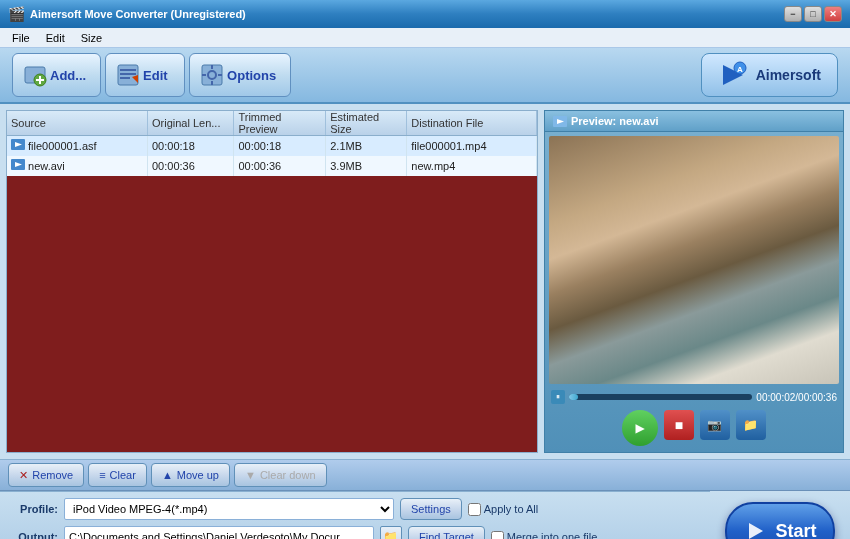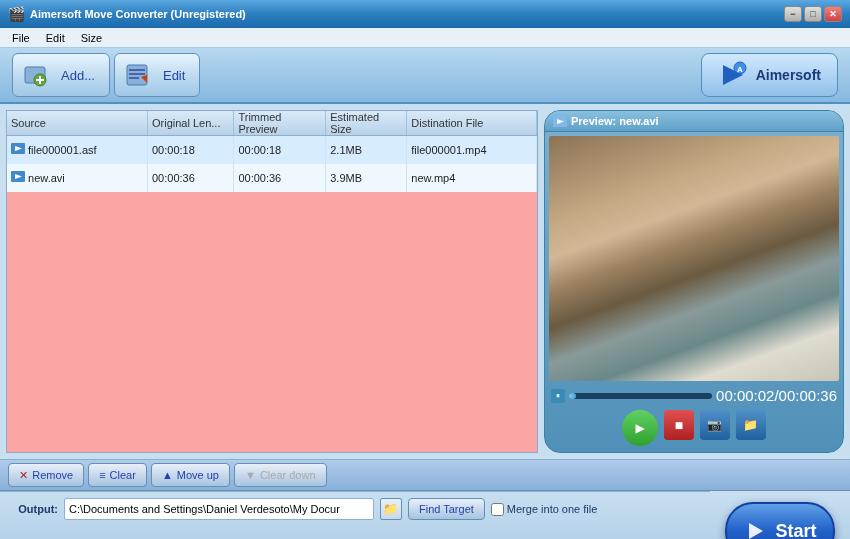--- a/index.html
+++ b/index.html
@@ -59,23 +59,23 @@
       align-items: center;
       padding: 4px 12px;
       gap: 4px;
       border-bottom: 2px solid #5090c0;
     }
     .tool-btn {
       background: linear-gradient(to bottom, #e8f4ff, #c0dcf0, #a0c8e8);
       border: 1px solid #6090c0;
       border-radius: 6px;
       padding: 4px 14px 4px 8px;
-      display: flex; align-items: center; gap: 12px;
-      cursor: pointer;
-      font-size: 13px; font-weight: normal; color: #2244aa;
+      display: flex; align-items: center; gap: 1px;
+      cursor: pointer;
+      font-size: 13px; font-weight: bold; color: #2244aa;
       height: 44px;
       min-width: 80px;
     }
     .tool-btn .btn-icon {
       width: 28px; height: 28px;
       display: flex; align-items: center; justify-content: center;
       font-size: 18px;
     }
     .toolbar-logo {
       margin-left: auto;
@@ -93,21 +93,21 @@
       display: flex;
       height: calc(539px - 28px - 20px - 56px - 80px);
       background: #c8dff0;
       padding: 6px;
       gap: 6px;
     }
 
     
     #file-list-container {
       flex: 1;
-      background: #fca5a5;
+      background: #7f1d1d;
       border: 1px solid #8aaecc;
       overflow: hidden;
       display: flex;
       flex-direction: column;
     }
     #file-table {
       width: 100%;
       border-collapse: collapse;
       font-size: 11px;
     }
@@ -116,36 +116,36 @@
       height: 22px;
     }
     #file-table th {
       border-right: 1px solid #a0c0dc;
       border-bottom: 1px solid #8aaecc;
       padding: 0 4px;
       text-align: left;
       font-weight: normal;
       color: #333;
     }
-    #file-table tbody tr { height: 28px; }
+    #file-table tbody tr { height: 20px; }
     #file-table tbody tr:nth-child(1) { background: #d8ecff; }
     #file-table tbody tr:nth-child(2) { background: #f0f8ff; }
     #file-table td {
       padding: 0 4px;
       border-right: 1px solid #d0e4f0;
       color: #222;
     }
     .file-icon { display: inline-flex; align-items: center; gap: 2px; }
 
     
     #preview-panel {
       width: 300px;
       background: linear-gradient(to bottom, #7ab0d0, #5090b8);
       border: 1px solid #4080a8;
-      border-radius: 16px;
+      border-radius: 0;
       display: flex;
       flex-direction: column;
       overflow: hidden;
     }
     #preview-header {
       background: linear-gradient(to bottom, #8ac0e0, #60a0c8);
       padding: 4px 8px;
       color: white;
       font-size: 11px;
       font-weight: bold;
@@ -178,21 +178,21 @@
       height: 6px;
       background: #1a4060;
       border-radius: 3px;
       position: relative;
     }
     #preview-seekbar-fill {
       height: 100%; width: 5%;
       background: linear-gradient(to right, #80c8e8, #40a8d0);
       border-radius: 3px;
     }
-    #preview-time { color: white; font-size: 15px; white-space: nowrap; }
+    #preview-time { color: white; font-size: 10px; white-space: nowrap; }
     #preview-pause-btn {
       width: 14px; height: 14px;
       background: #3a8ab8;
       border-radius: 2px;
       display: flex; align-items: center; justify-content: center;
       cursor: pointer; font-size: 8px; color: white;
     }
     #playback-buttons {
       display: flex; justify-content: center; gap: 6px;
       padding: 4px 6px 6px;
@@ -358,20 +358,33 @@
     <div class="btn-icon">
       <svg width="24" height="24" viewBox="0 0 24 24">
         <rect x="2" y="2" width="20" height="20" rx="2" fill="#88b0d8" stroke="#4a7aaa" stroke-width="1"></rect>
         <rect x="4" y="6" width="16" height="2" fill="#4466aa"></rect>
         <rect x="4" y="10" width="16" height="2" fill="#4466aa"></rect>
         <rect x="4" y="14" width="10" height="2" fill="#4466aa"></rect>
         <polygon points="16,14 22,12 22,20" fill="#d04000"></polygon>
       </svg>
     </div>
     <span>Edit</span>
+  </button>
+  <button class="tool-btn">
+    <div class="btn-icon">
+      <svg width="24" height="24" viewBox="0 0 24 24">
+        <rect x="2" y="2" width="20" height="20" rx="2" fill="#88b0d8" stroke="#4a7aaa" stroke-width="1"></rect>
+        <circle cx="12" cy="12" r="4" fill="none" stroke="#4466aa" stroke-width="2"></circle>
+        <line x1="12" y1="2" x2="12" y2="6" stroke="#4466aa" stroke-width="2"></line>
+        <line x1="12" y1="18" x2="12" y2="22" stroke="#4466aa" stroke-width="2"></line>
+        <line x1="2" y1="12" x2="6" y2="12" stroke="#4466aa" stroke-width="2"></line>
+        <line x1="18" y1="12" x2="22" y2="12" stroke="#4466aa" stroke-width="2"></line>
+      </svg>
+    </div>
+    <span>Options</span>
   </button>
   <div class="toolbar-logo">
     <svg width="30" height="30" viewBox="0 0 30 30">
       <polygon points="5,5 25,15 5,25" fill="#2060c0"></polygon>
       <circle cx="22" cy="8" r="6" fill="#4090e8" stroke="#2060c0" stroke-width="1"></circle>
       <text x="22" y="12" text-anchor="middle" fill="white" font-size="8" font-weight="bold">A</text>
     </svg>
     <span class="logo-text">Aimersoft</span>
   </div>
 </div>
@@ -468,20 +481,31 @@
   <button class="action-btn disabled">
     <span>▼</span>
     <span>Clear down</span>
   </button>
 </div>
 
 <div id="settings-and-start">
   <div id="settings-side">
     <div id="settings-bar">
       <div class="settings-row">
+        <span class="settings-label">Profile:</span>
+        <select class="settings-select">
+          <option>iPod Video MPEG-4(*.mp4)</option>
+        </select>
+        <button class="settings-btn">Settings</button>
+        <label class="checkbox-label">
+          <input type="checkbox" style="">
+          <span>Apply to All</span>
+        </label>
+      </div>
+      <div class="settings-row">
         <span class="settings-label">Output:</span>
         <input type="text" class="settings-input-text" value="C:\Documents and Settings\Daniel Verdesoto\My Docur" style="">
         <button class="folder-btn">📁</button>
         <button class="settings-btn">Find Target</button>
         <label class="checkbox-label">
           <input type="checkbox" style="">
           <span>Merge into one file</span>
         </label>
       </div>
     </div>

